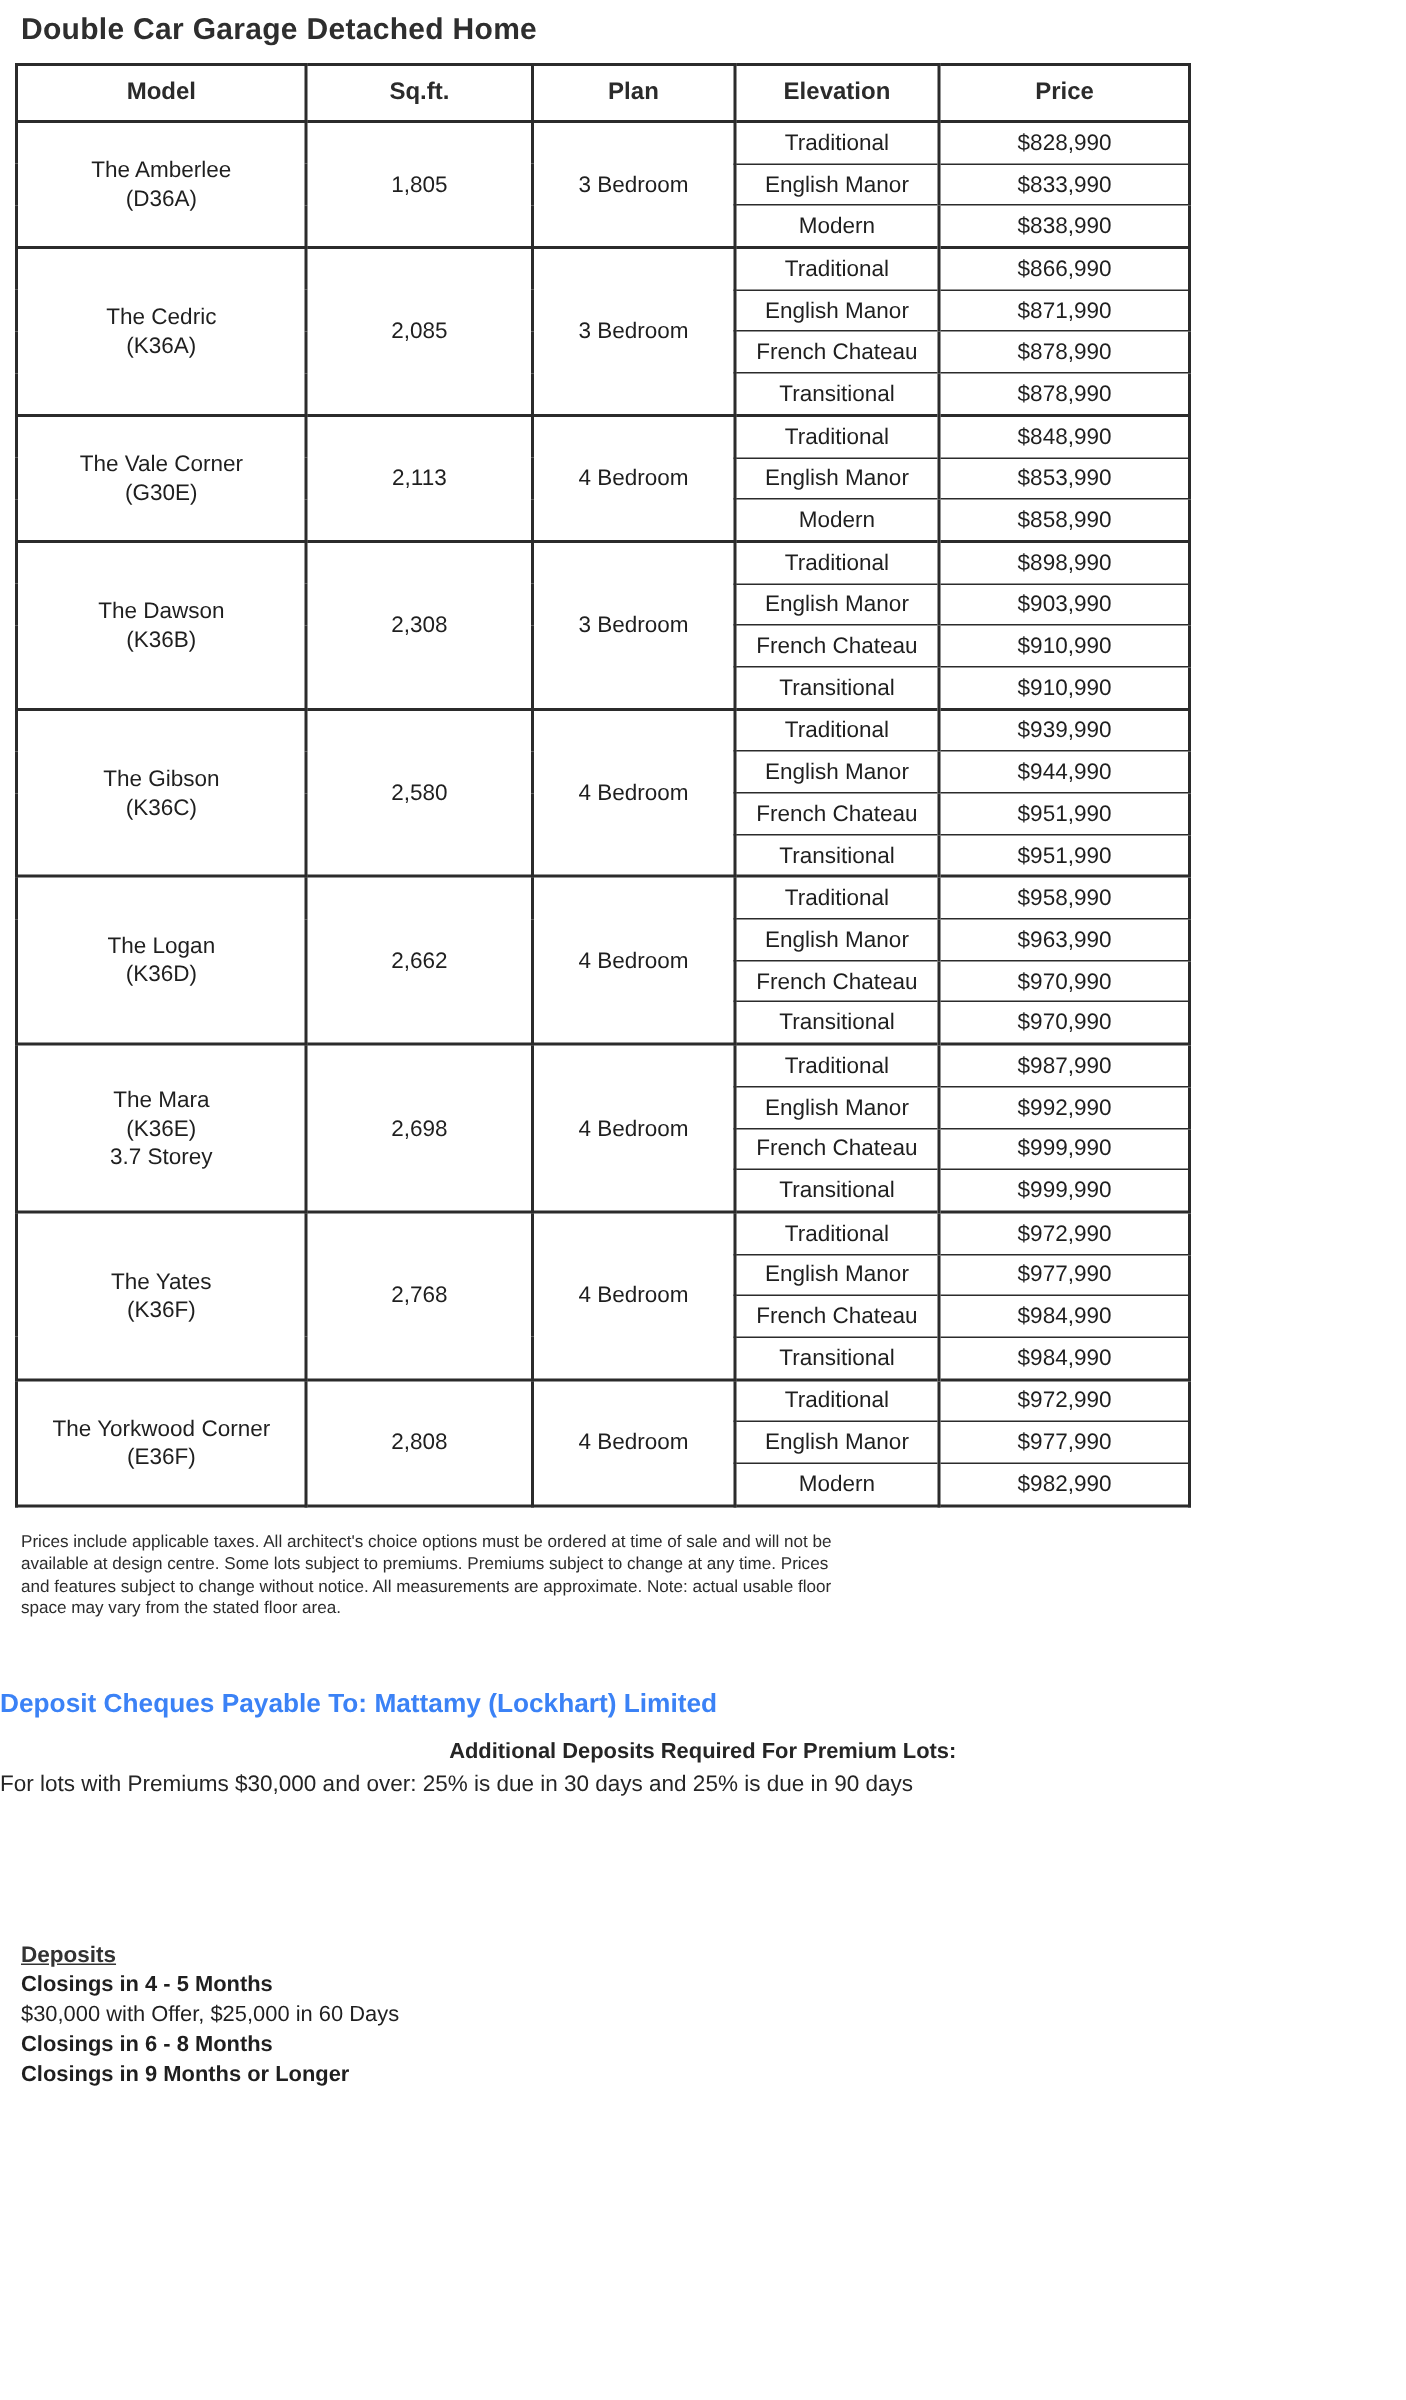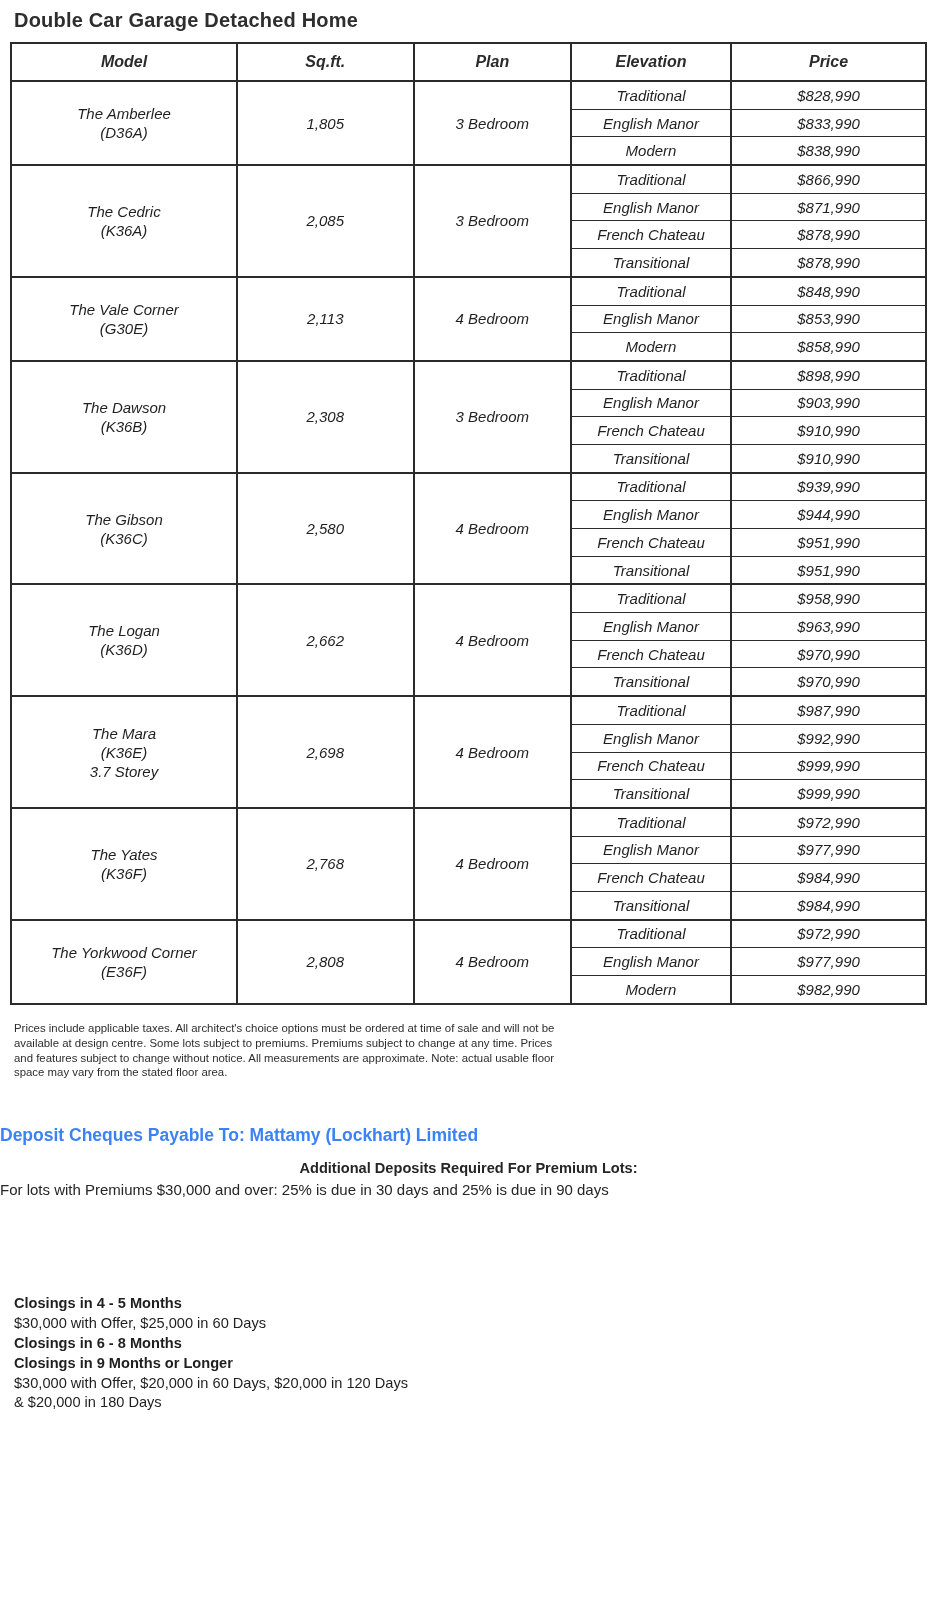--- a/index.html
+++ b/index.html
@@ -17,23 +17,22 @@
     margin: 0;
     padding: 9px 0 0 14px;
     font-size: 20px;
     font-weight: 700;
     color: #2e2e2e;
     letter-spacing: 0.2px;
   }
   table.price-table {
     border-collapse: collapse;
     table-layout: fixed;
-    width: 917px;
+    width: 784px;
     margin: 10px 10px 0 10px;
-    font-style: italic;
   }
   .price-table th, .price-table td {
     border: 2px solid #2b2b2b;
     text-align: center;
     vertical-align: middle;
     padding: 0;
     overflow: hidden;
   }
   .price-table th {
     height: 36px;
@@ -311,24 +310,23 @@
   <p class="fine-print">Prices include applicable taxes. All architect's choice options must be ordered at time of sale and will not be
 available at design centre.  Some lots subject to premiums. Premiums subject to change at any time. Prices
 and features subject to change without notice. All measurements are approximate. Note: actual usable floor
 space may vary from the stated floor area.</p>
 
   <p class="payable-heading">Deposit Cheques Payable To: Mattamy (Lockhart) Limited</p>
   <p class="premium-heading">Additional Deposits Required For Premium Lots:</p>
   <p class="premium-detail">For lots with Premiums $30,000 and over: 25% is due in 30 days and 25% is due in 90 days</p>
 
   <div class="deposits-block">
+    <p class="deposits-heading">Deposits</p>
     <div>
         <div class="dep-bold">Closings in 4 - 5 Months</div>
         <div class="dep-reg">$30,000 with Offer, $25,000 in 60 Days</div>
         <div class="dep-bold">Closings in 6 - 8 Months</div>
         <div class="dep-bold">Closings in 9 Months or Longer</div>
-        <div class="dep-reg">$30,000 with Offer, $20,000 in 60 Days, $20,000 in 120 Days
-&amp; $20,000 in 180 Days</div>
       </div>
   </div>
 
 
 </div>
 
 </body></html>

